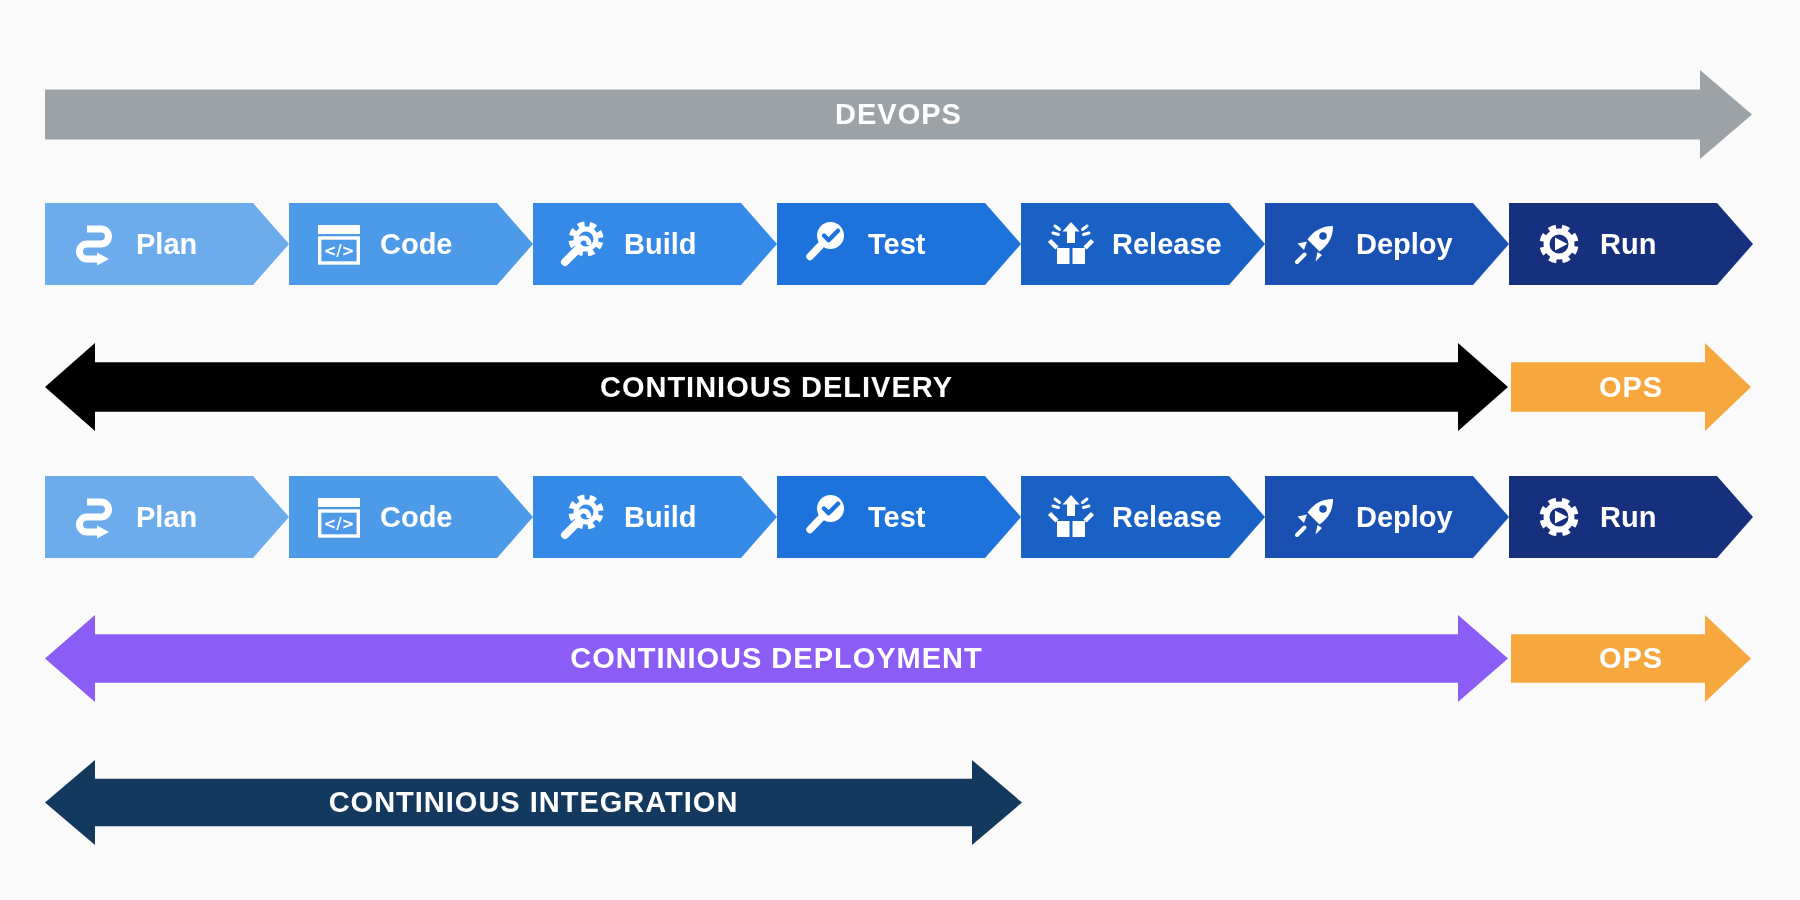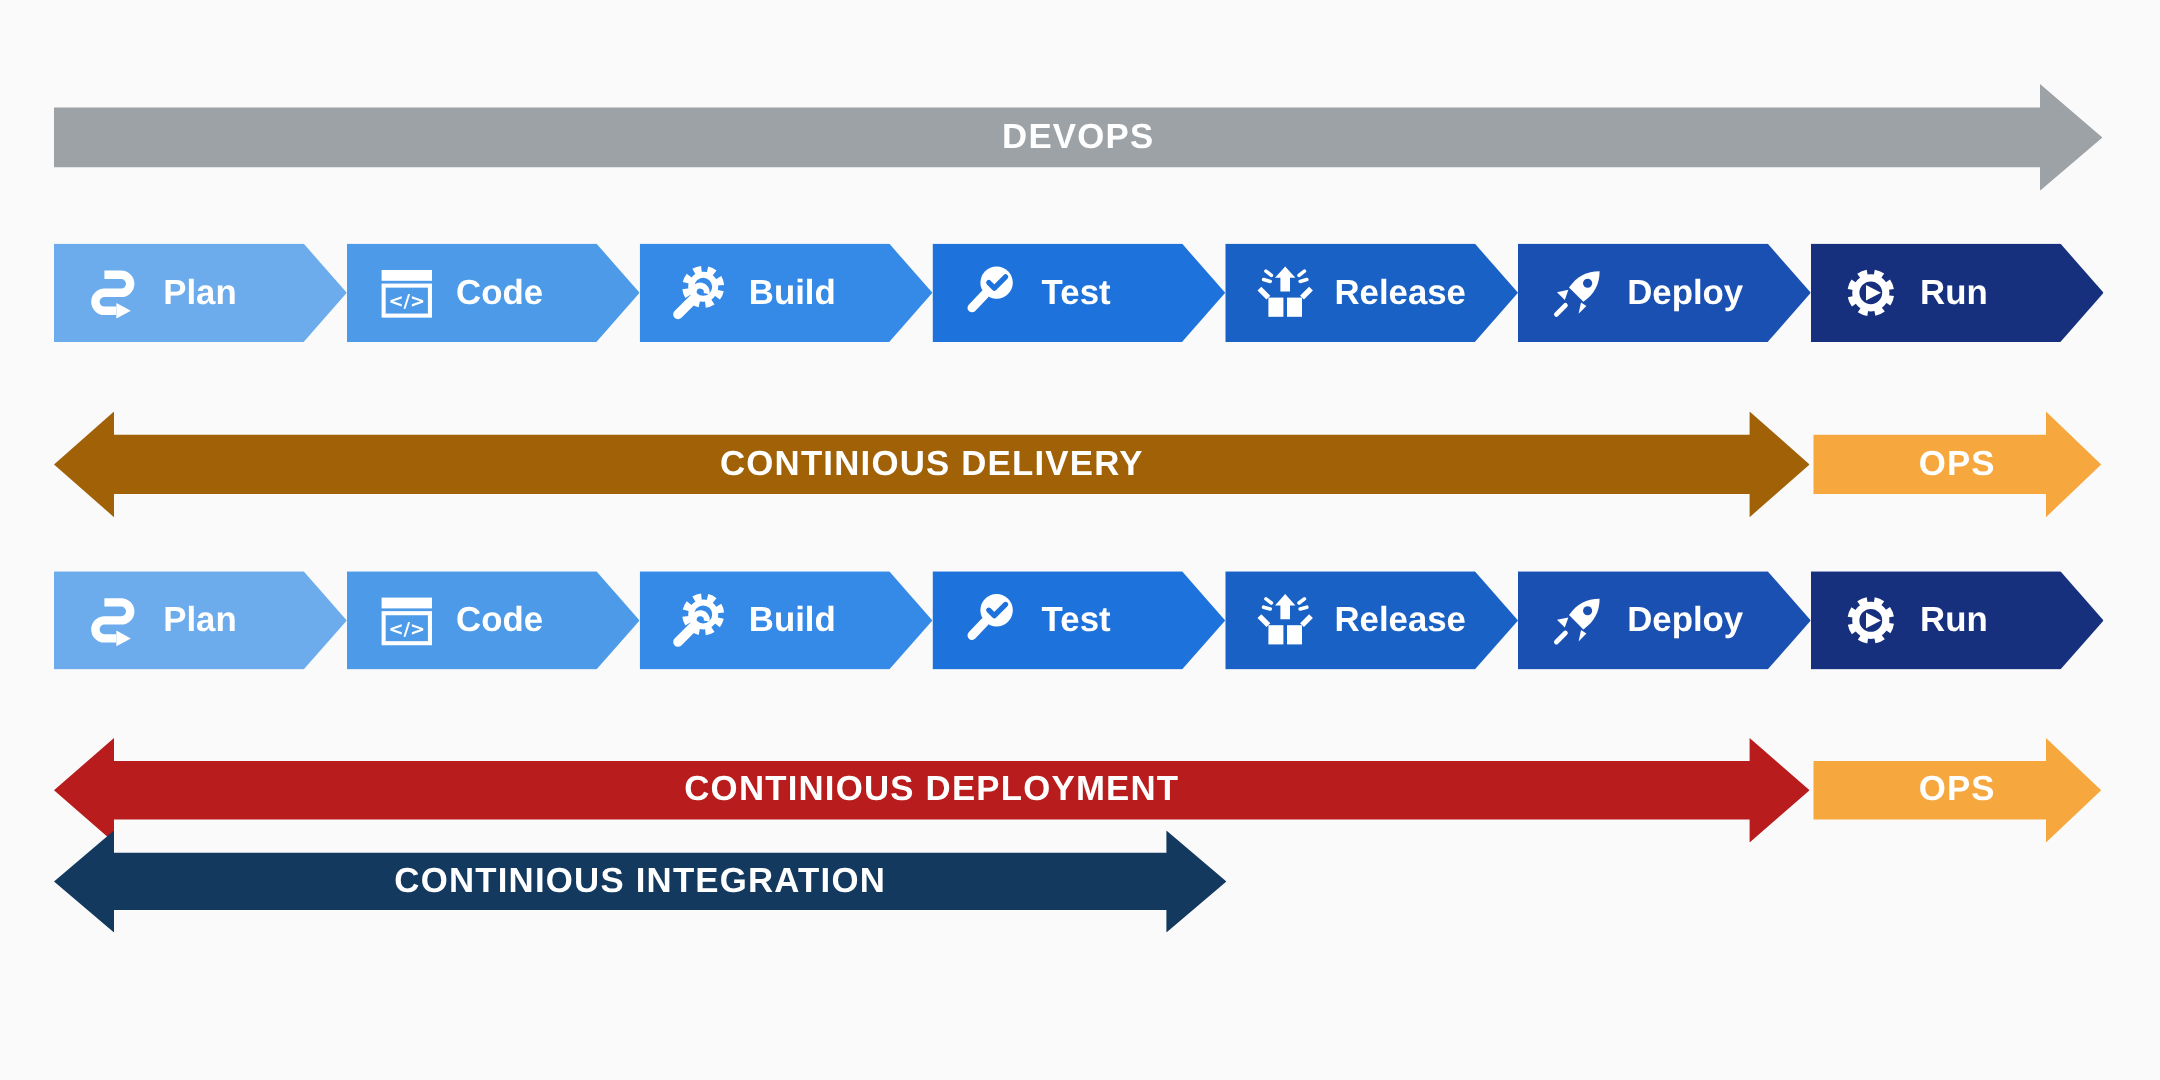--- a/index.html
+++ b/index.html
@@ -20,21 +20,21 @@
   .banner-label{
     color:#fff;font-weight:bold;font-size:29px;letter-spacing:1px;white-space:nowrap;
   }
 
   
   .devops-arrow{left:45px;top:70px;width:1707px;height:89px;--hd:52px;}
   .delivery-arrow{left:45px;top:343px;width:1463px;height:88px;--hd:50px;}
   .ops-arrow-top{left:1511px;top:343px;width:240px;height:88px;--hd:46px;}
   .deployment-arrow{left:45px;top:615px;width:1463px;height:87px;--hd:50px;}
   .ops-arrow-bottom{left:1511px;top:615px;width:240px;height:87px;--hd:46px;}
-  .integration-arrow{left:45px;top:692px;width:977px;height:85px;--hd:50px;}
+  .integration-arrow{left:45px;top:760px;width:977px;height:85px;--hd:50px;}
 
   
   .stage-row{position:absolute;left:45px;width:1710px;height:82px;}
   .stage-row.row-top{top:203px;}
   .stage-row.row-bottom{top:476px;}
   .stage{
     position:absolute;top:0;height:82px;width:244px;
     clip-path:polygon(0 0,calc(100% - 36px) 0,100% 50%,calc(100% - 36px) 100%,0 100%);
     display:flex;align-items:center;gap:17px;padding-left:26px;box-sizing:border-box;
   }
@@ -121,21 +121,21 @@
           <svg viewBox="0 0 48 48">
       <circle cx="24" cy="24" r="16" fill="none" stroke="#fff" stroke-width="7" stroke-dasharray="7 5.57" transform="rotate(8 24 24)"></circle>
       <circle cx="24" cy="24" r="12.5" fill="none" stroke="#fff" stroke-width="6"></circle>
       <polygon points="20,17.5 32.5,24 20,30.5" fill="#fff"></polygon>
     </svg>
         </span>
         <span class="stage-label">Run</span>
       </div>
     </div>
 
-  <div class="arrow-double delivery-arrow" style="background: #a16207;">
+  <div class="arrow-double delivery-arrow" style="background: #000000;">
     <span class="banner-label">CONTINIOUS DELIVERY</span>
   </div>
   <div class="arrow-right ops-arrow-top" style="background: rgb(246, 168, 62);">
     <span class="banner-label">OPS</span>
   </div>
 
   <div class="stage-row row-bottom">
       <div class="stage" style="left: 0px; background: rgb(108, 172, 236);">
         <span class="stage-icon">
           <svg viewBox="0 0 48 48">
@@ -205,21 +205,21 @@
           <svg viewBox="0 0 48 48">
       <circle cx="24" cy="24" r="16" fill="none" stroke="#fff" stroke-width="7" stroke-dasharray="7 5.57" transform="rotate(8 24 24)"></circle>
       <circle cx="24" cy="24" r="12.5" fill="none" stroke="#fff" stroke-width="6"></circle>
       <polygon points="20,17.5 32.5,24 20,30.5" fill="#fff"></polygon>
     </svg>
         </span>
         <span class="stage-label">Run</span>
       </div>
     </div>
 
-  <div class="arrow-double deployment-arrow" style="background: #b91c1c;">
+  <div class="arrow-double deployment-arrow" style="background: #8b5cf6;">
     <span class="banner-label">CONTINIOUS DEPLOYMENT</span>
   </div>
   <div class="arrow-right ops-arrow-bottom" style="background: rgb(246, 168, 62);">
     <span class="banner-label">OPS</span>
   </div>
 
   <div class="arrow-double integration-arrow" style="background: rgb(20, 57, 94);">
     <span class="banner-label">CONTINIOUS INTEGRATION</span>
   </div>
 

